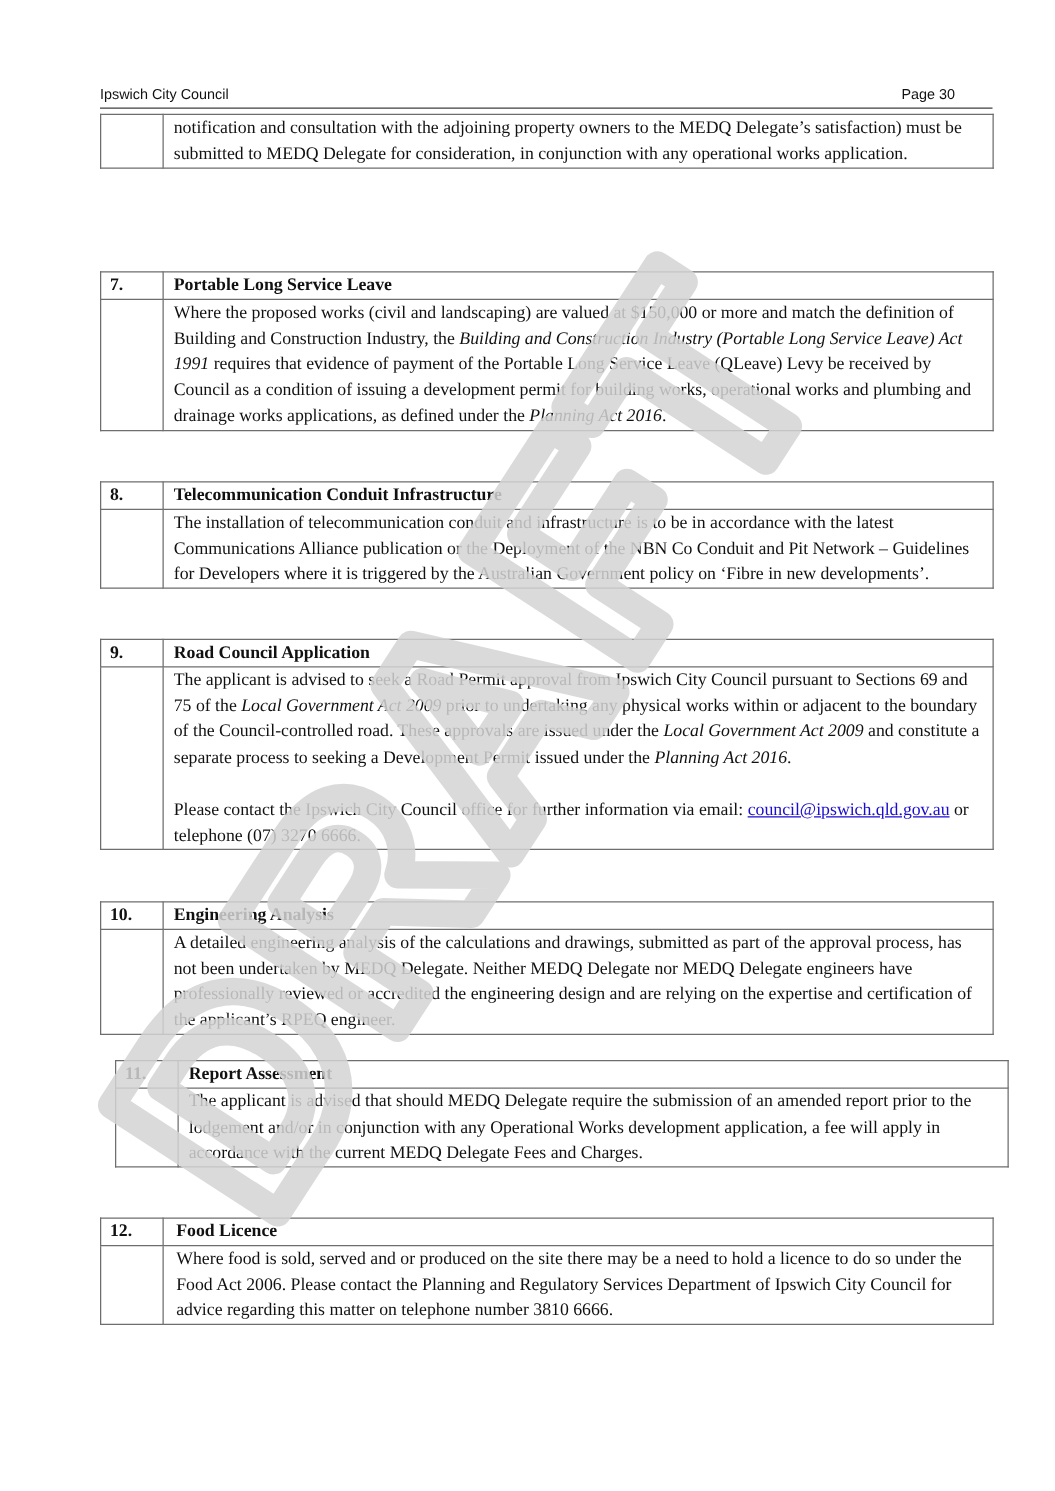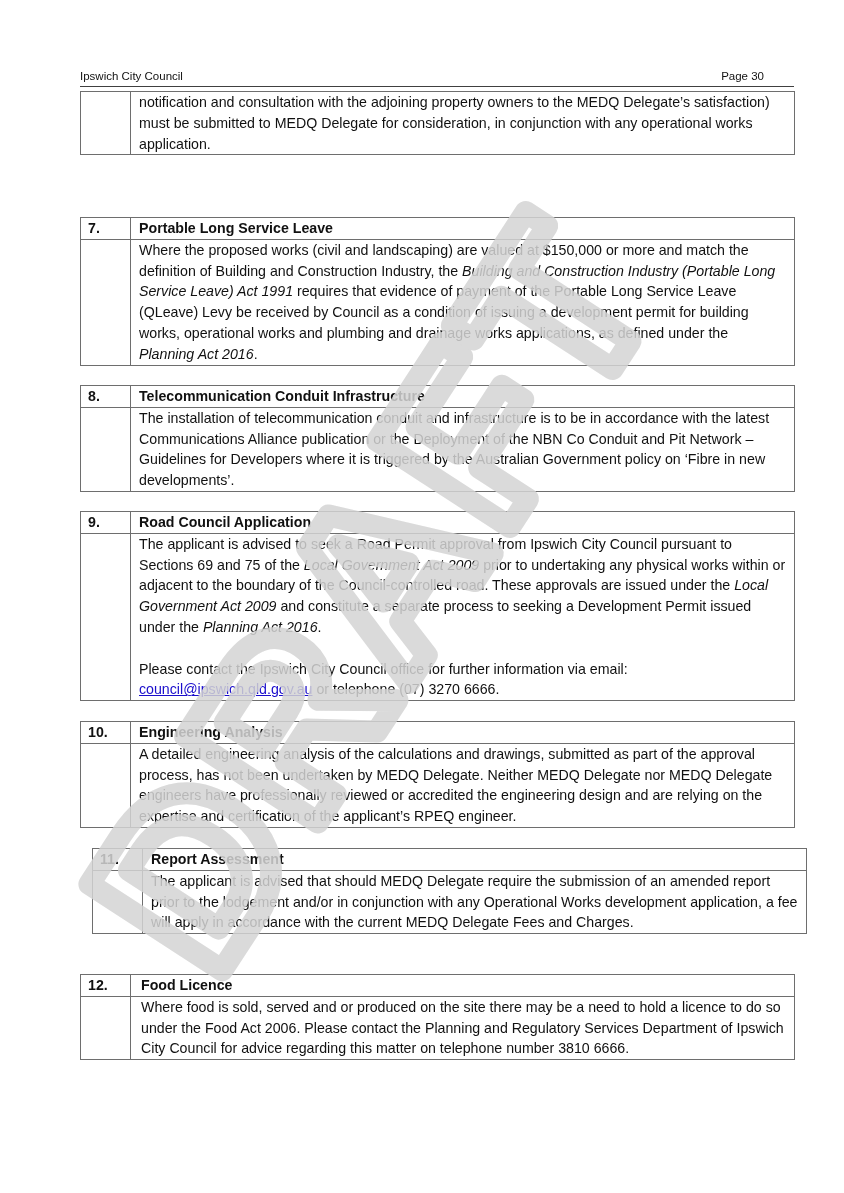--- a/index.html
+++ b/index.html
@@ -4,21 +4,21 @@
 <style>
   html, body { margin: 0; padding: 0; background: #ffffff; }
   body { width: 844px; height: 1193px; position: relative; overflow: hidden;
          font-family: "Liberation Sans", "DejaVu Sans", sans-serif; color: #111; }
   .page-header { position: absolute; left: 80px; top: 69px; width: 714px; height: 17px;
                  border-bottom: 1px solid #404040; font-size: 11.5px; }
   .page-header .left { position: absolute; left: 0; top: 1px; }
   .page-header .right { position: absolute; right: 30px; top: 1px; margin-left: 44px; }
   table.cond { position: absolute; left: 80px; width: 715px; border-collapse: collapse;
                table-layout: fixed; font-size: 14.2px; line-height: 20.8px; }
-  table.cond td { border: 1px solid #6e6e6e; vertical-align: top; padding: 0 8px; }
+  table.cond td { border: 1px solid #6e6e6e; vertical-align: top; padding: 0 8px; font-family: Liberation Serif, serif; }
   table.cond col.num { width: 50px; }
   table.cond td.num { font-weight: bold; padding: 0 0 0 7px; }
   table.cond td.title { font-weight: bold; }
   table.cond td.body p { margin: 0; }
   table.cond.t12 td.title, table.cond.t12 td.body { padding-left: 10px; }
   em { font-style: italic; }
   a.link { color: #1a0dcc; text-decoration: underline; }
   .spacer { height: 20.8px; }
   .watermark { position: absolute; left: 385px; top: 600px; width: 0; height: 0; pointer-events: none; z-index: 5; }
   .watermark svg { position: absolute; left: -420px; top: -140px; overflow: visible; }

